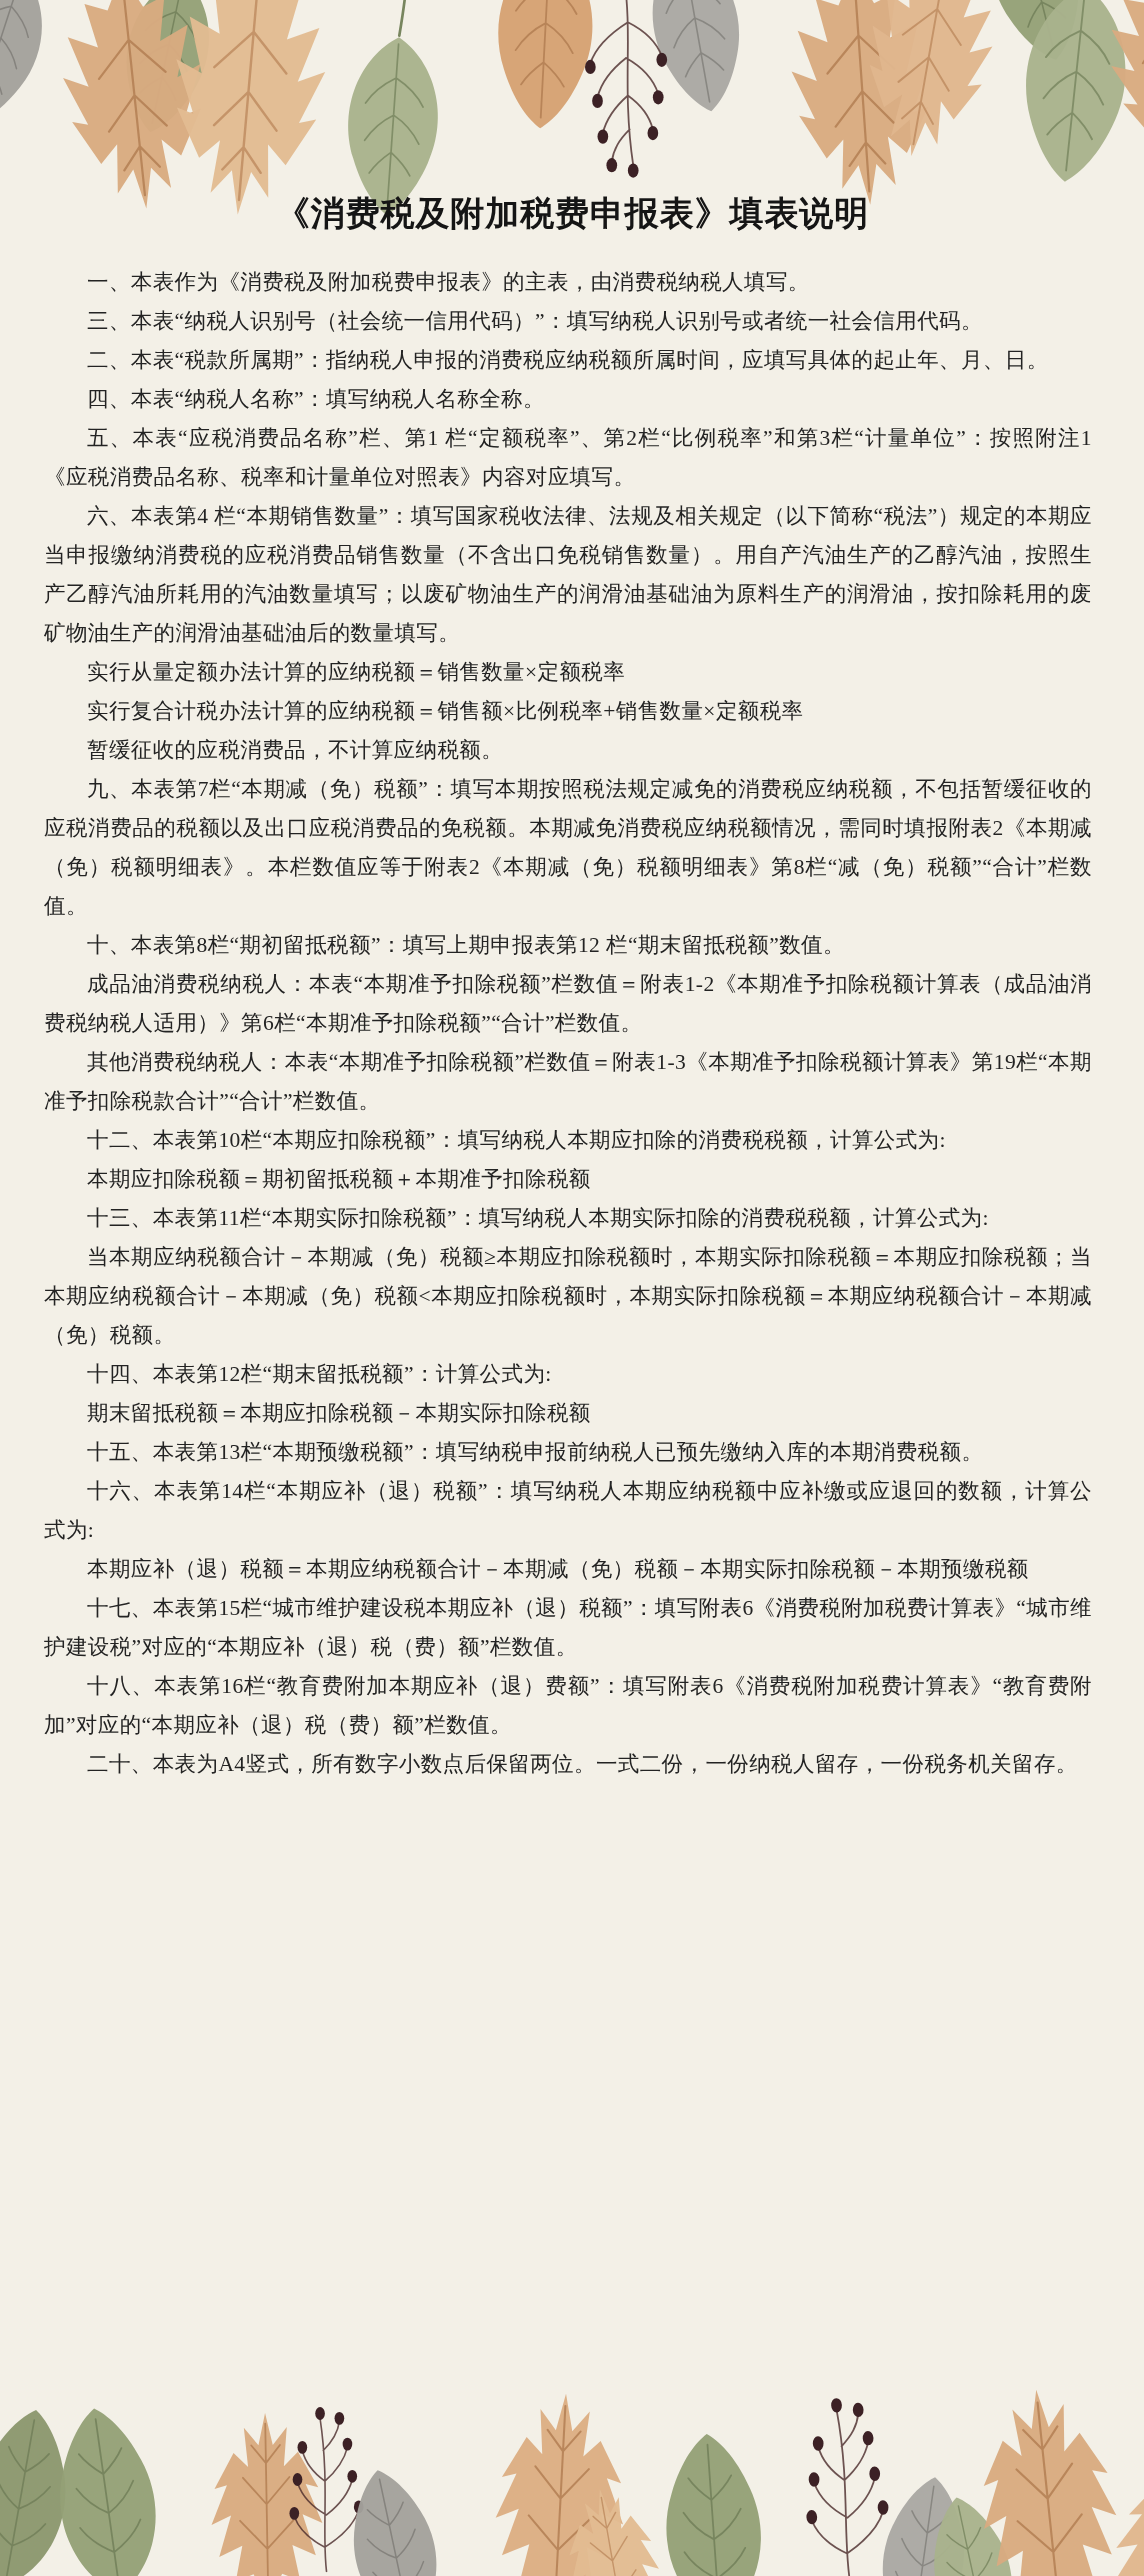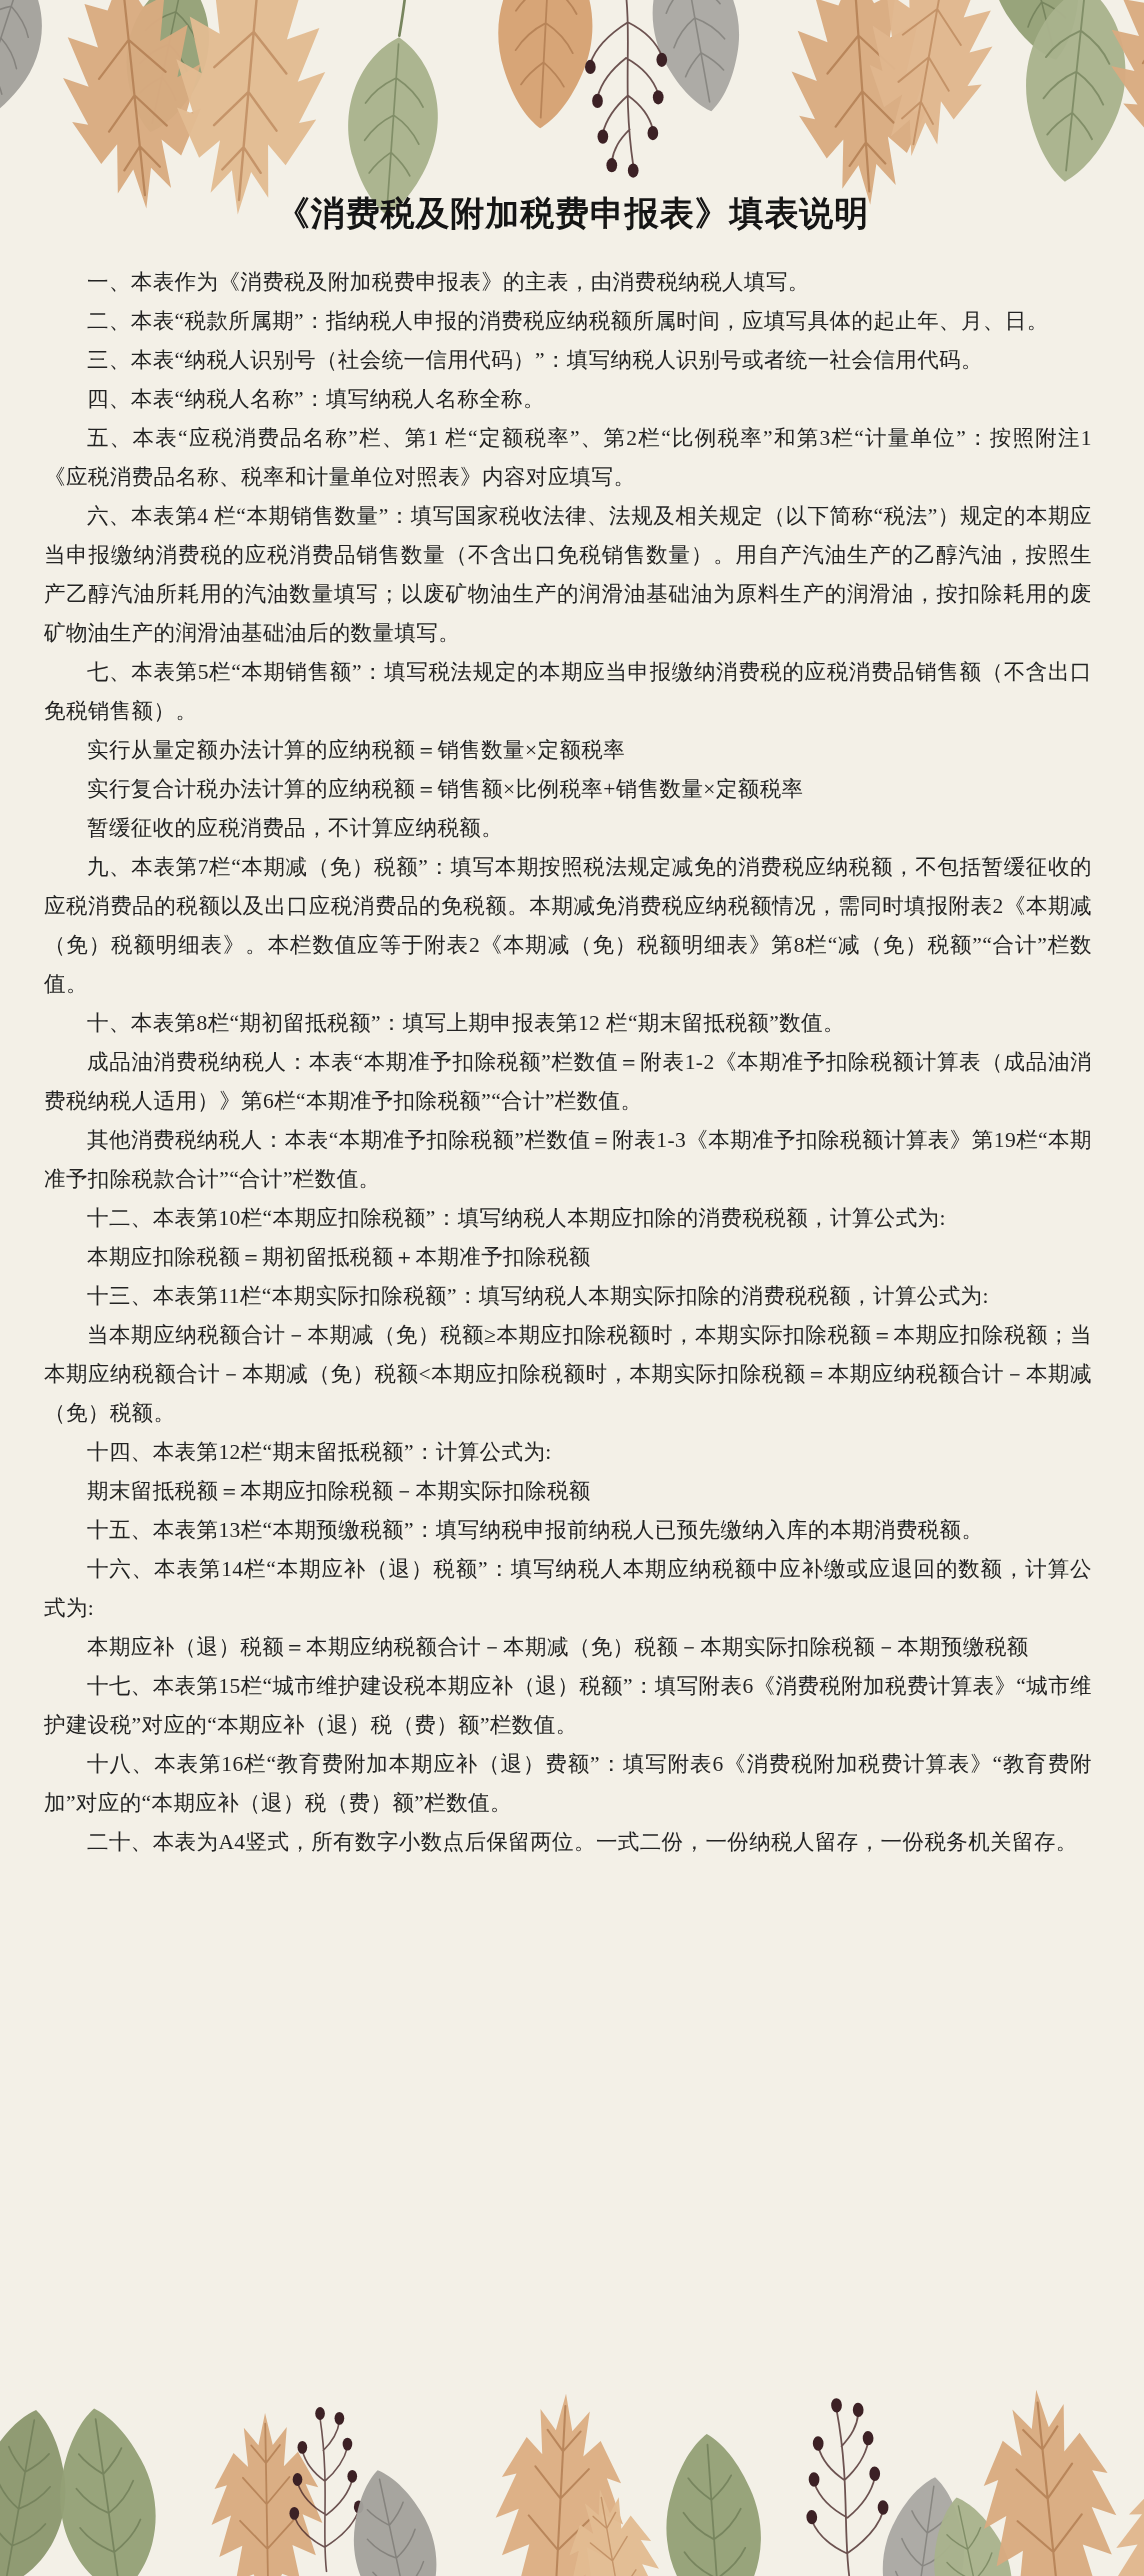--- a/index.html
+++ b/index.html
@@ -73,26 +73,25 @@
     <use href="#leaf-maple" transform="translate(1060,-55) rotate(10) scale(1.1)" style="--c1:#e0b68e;--c2:#bd8a5e"></use>
     <use href="#leaf-oval" transform="translate(1135,-120) rotate(-14) scale(0.9)" style="--c1:#94a077;--c2:#6f7d57"></use>
     <use href="#leaf-oval" transform="translate(1215,-20) rotate(6) scale(1.05)" style="--c1:#a9b28d;--c2:#77855e"></use>
     <use href="#leaf-maple" transform="translate(1290,-35) rotate(-12) scale(1.1)" style="--c1:#d9ab80;--c2:#b07c50"></use>
   </svg>
 
   <h1 class="doc-title">《消费税及附加税费申报表》填表说明</h1>
 
   <main class="doc-body">
     <p>一、本表作为《消费税及附加税费申报表》的主表，由消费税纳税人填写。</p>
+    <p>三、本表“纳税人识别号（社会统一信用代码）”：填写纳税人识别号或者统一社会信用代码。</p>
     <p>二、本表“税款所属期”：指纳税人申报的消费税应纳税额所属时间，应填写具体的起止年、月、日。</p>
-    <p>三、本表“纳税人识别号（社会统一信用代码）”：填写纳税人识别号或者统一社会信用代码。</p>
     <p>四、本表“纳税人名称”：填写纳税人名称全称。</p>
     <p>五、本表“应税消费品名称”栏、第1 栏“定额税率”、第2栏“比例税率”和第3栏“计量单位”：按照附注1《应税消费品名称、税率和计量单位对照表》内容对应填写。</p>
     <p>六、本表第4 栏“本期销售数量”：填写国家税收法律、法规及相关规定（以下简称“税法”）规定的本期应当申报缴纳消费税的应税消费品销售数量（不含出口免税销售数量）。用自产汽油生产的乙醇汽油，按照生产乙醇汽油所耗用的汽油数量填写；以废矿物油生产的润滑油基础油为原料生产的润滑油，按扣除耗用的废矿物油生产的润滑油基础油后的数量填写。</p>
-    <p>七、本表第5栏“本期销售额”：填写税法规定的本期应当申报缴纳消费税的应税消费品销售额（不含出口免税销售额）。</p>
     <p>实行从量定额办法计算的应纳税额＝销售数量×定额税率</p>
     <p>实行复合计税办法计算的应纳税额＝销售额×比例税率+销售数量×定额税率</p>
     <p>暂缓征收的应税消费品，不计算应纳税额。</p>
     <p>九、本表第7栏“本期减（免）税额”：填写本期按照税法规定减免的消费税应纳税额，不包括暂缓征收的应税消费品的税额以及出口应税消费品的免税额。本期减免消费税应纳税额情况，需同时填报附表2《本期减（免）税额明细表》。本栏数值应等于附表2《本期减（免）税额明细表》第8栏“减（免）税额”“合计”栏数值。</p>
     <p>十、本表第8栏“期初留抵税额”：填写上期申报表第12 栏“期末留抵税额”数值。</p>
     <p>成品油消费税纳税人：本表“本期准予扣除税额”栏数值＝附表1-2《本期准予扣除税额计算表（成品油消费税纳税人适用）》第6栏“本期准予扣除税额”“合计”栏数值。</p>
     <p>其他消费税纳税人：本表“本期准予扣除税额”栏数值＝附表1-3《本期准予扣除税额计算表》第19栏“本期准予扣除税款合计”“合计”栏数值。</p>
     <p>十二、本表第10栏“本期应扣除税额”：填写纳税人本期应扣除的消费税税额，计算公式为:</p>
     <p>本期应扣除税额＝期初留抵税额＋本期准予扣除税额</p>
     <p>十三、本表第11栏“本期实际扣除税额”：填写纳税人本期实际扣除的消费税税额，计算公式为:</p>

